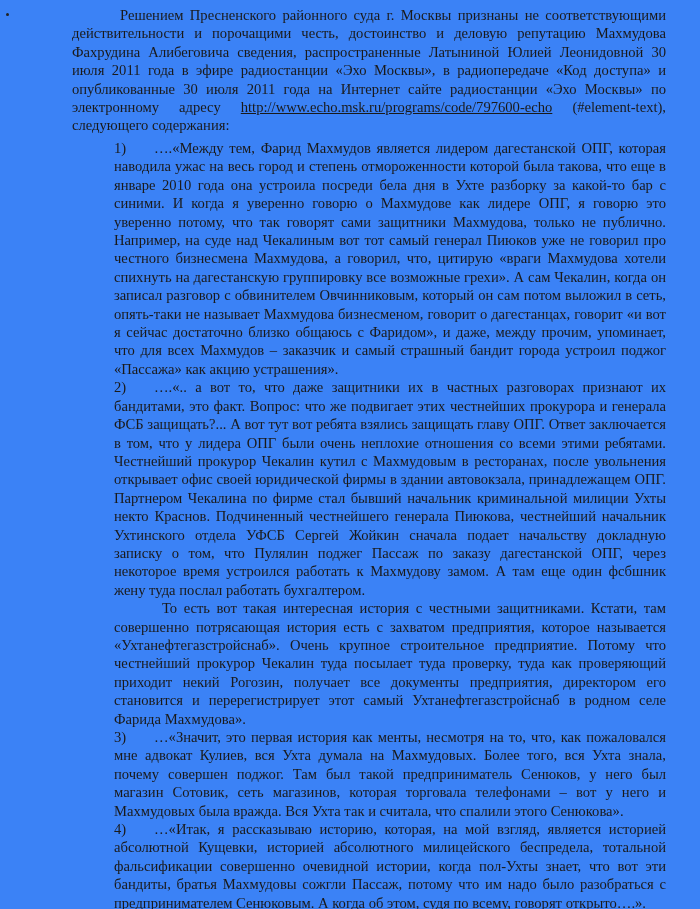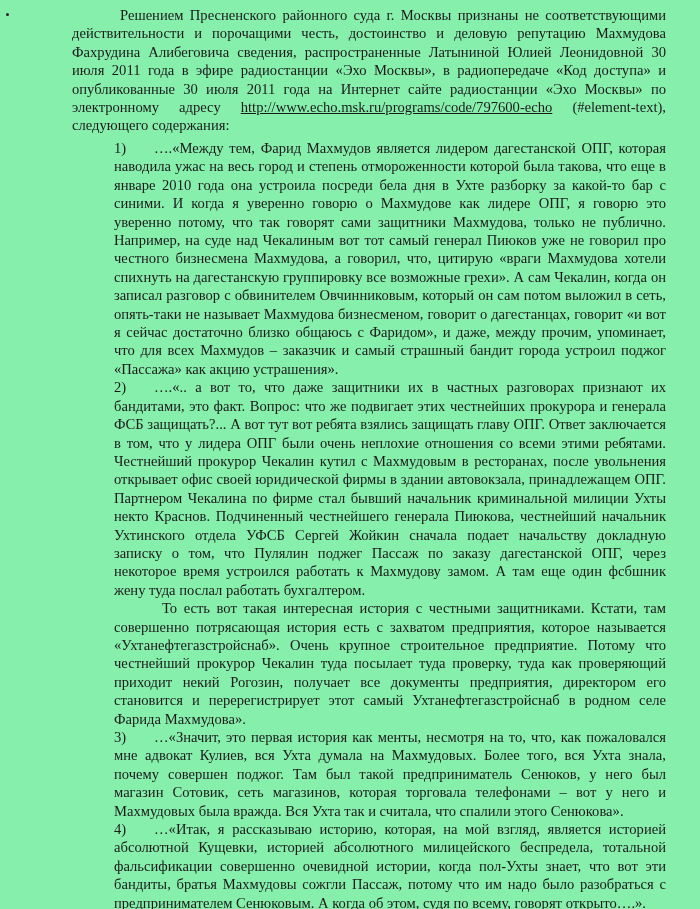--- a/index.html
+++ b/index.html
@@ -1,19 +1,19 @@
 <!DOCTYPE html>
 <html><head>
 <meta charset="utf-8">
 <style>
   html, body { margin: 0; padding: 0; background: #ffffff; }
   body { width: 700px; height: 909px; overflow: hidden; position: relative; }
   .page {
     position: absolute; left: 0; top: 0; width: 700px; height: 909px;
-    background: #86efac; color: #1a1a1a;
+    background: #3b82f6; color: #1a1a1a;
     font-family: "Liberation Serif", "DejaVu Serif", serif;
     font-size: 14.6px; line-height: 18.4px;
   }
   .dot { position: absolute; left: 6px; top: 13px; width: 3px; height: 3px; background: #222; border-radius: 50%; }
   .block { position: absolute; text-align: justify; }
   .intro { left: 72px; top: 6px; width: 594px; }
   .list { left: 114px; top: 139px; width: 552px; }
   p { margin: 0; text-align: justify; }
   .indent { text-indent: 48px; }
   .num { display: inline-block; width: 40px; text-indent: 0; }

